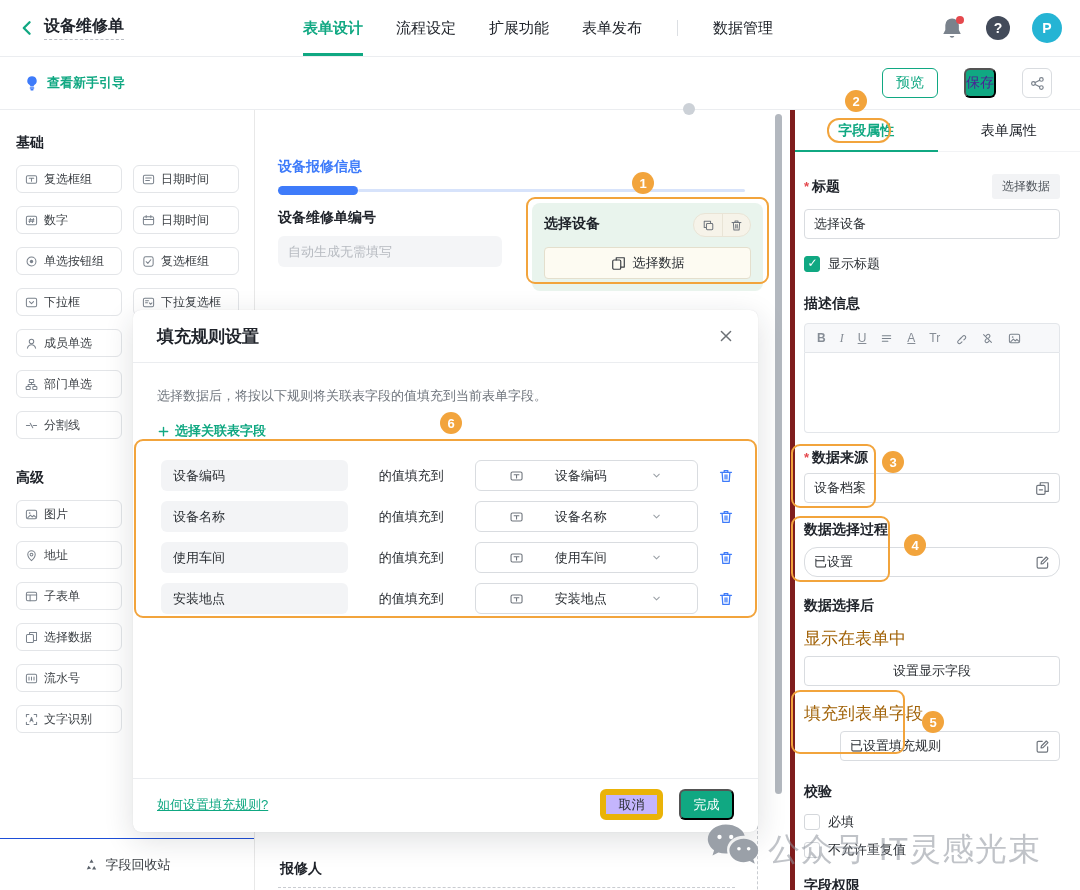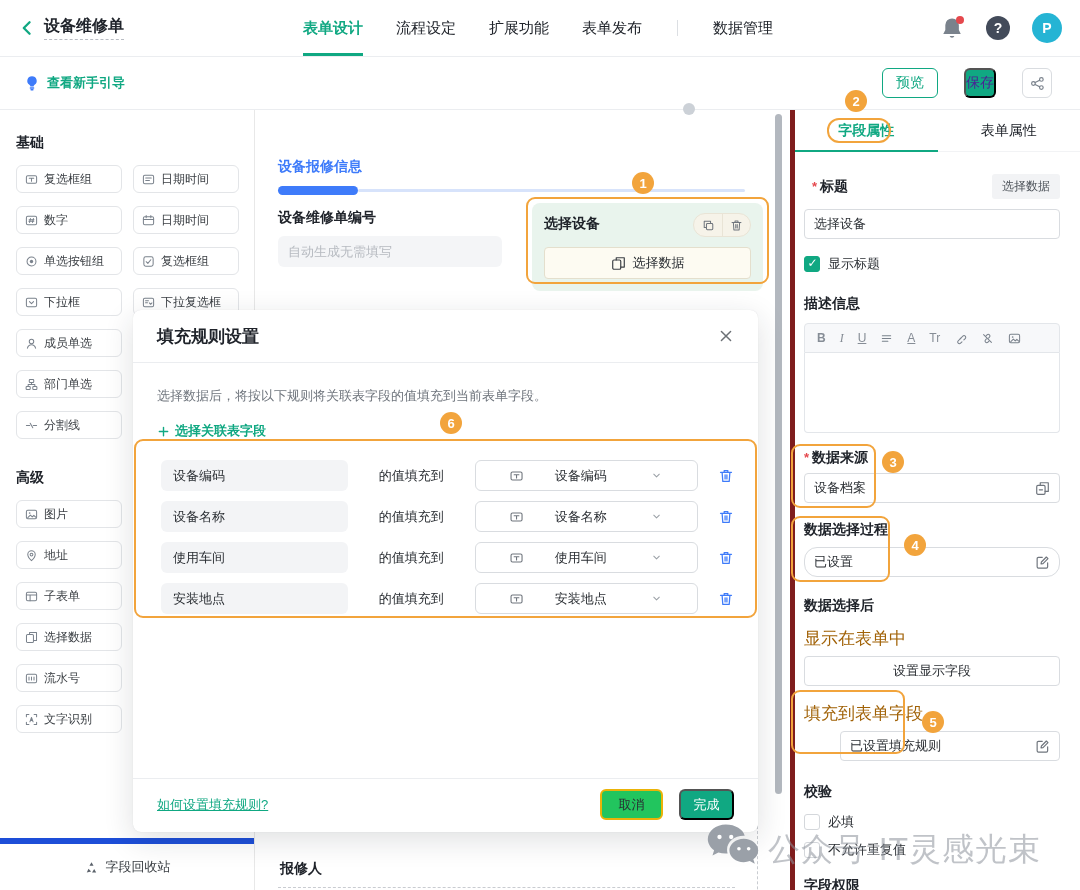--- a/index.html
+++ b/index.html
@@ -45,21 +45,21 @@
 
   
   .sidebar { position:absolute; top:110px; left:0; width:255px; bottom:0; background:#fff;
              border-right:1px solid #e8e8e8; padding:24px 16px 0 16px; }
   .side-h { font-size:14px; font-weight:700; color:#20242b; margin-bottom:13px; }
   .fld-grid { display:grid; grid-template-columns:106px 106px; gap:13px 11px; margin-bottom:30px; }
   .fld-item { height:28px; border:1px solid #e3e5e8; border-radius:6px; background:#fff; display:flex;
               align-items:center; gap:6px; padding-left:8px; cursor:grab; }
   .fld-item .ico { width:13px; height:13px; }
   .fld-item span.lbl { font-size:12px; color:#3c4045; white-space:nowrap; }
-  .side-foot { position:absolute; bottom:0; left:0; right:0; height:52px; border-top:6px solid #1d4ed8;
+  .side-foot { position:absolute; bottom:0; left:0; right:0; height:52px; border-top:1px solid #1d4ed8;
                display:flex; align-items:center; justify-content:center; gap:7px; cursor:pointer; }
   .side-foot .ico { width:15px; height:15px; color:#5b626b; }
   .side-foot span { font-size:13px; color:#3c4045; }
 
   
   .canvas { position:absolute; top:110px; left:255px; width:535px; bottom:0; background:#fff; }
   .canvas-inner { padding:48px 22px 0 23px; }
   .form-title { color:#3e7bfa; font-size:14px; font-weight:700; }
   .progress { display:flex; align-items:center; margin-top:10px; width:467px; }
   .progress-seg { width:80px; height:9px; border-radius:5px; background:#3e7bfa; flex:none; }
@@ -90,21 +90,21 @@
   .reporter-label { position:absolute; left:25px; top:750px; font-size:14px; font-weight:700; color:#20242b; }
   .canvas-scrollbar { position:absolute; right:8px; top:4px; width:7px; height:680px; border-radius:4px; background:#b3b8bf; }
 
   
   .panel { position:absolute; top:110px; left:790px; right:0; bottom:0; background:#fff; border-left:5px solid #7f1d1d; }
   .panel-tabs { position:relative; display:flex; height:42px; border-bottom:1px solid #f2f3f5; }
   .panel-tab { flex:1; display:flex; align-items:center; justify-content:center; font-size:14px; color:#20242b; cursor:pointer; }
   .panel-tab.active { color:#10a882; font-weight:600; }
   .panel-underline { position:absolute; left:0; bottom:-1px; width:50%; height:2px; background:#10a882; }
   .panel-body { padding:20px 20px 0 9px; }
-  .p-row { display:flex; align-items:center; justify-content:space-between;margin-left:8px; }
+  .p-row { display:flex; align-items:center; justify-content:space-between; }
   .p-label { font-size:14px; font-weight:700; color:#20242b; }
   .p-label-plain { font-size:17px; color:#a16207; }
   .req { color:#e5484d; margin-right:3px; font-size:13px; }
   .tag { background:#f2f3f5; border-radius:3px; font-size:12px; color:#4e545b; padding:4px 10px; cursor:pointer; }
   .p-input { height:30px; border:1px solid #d9dce0; border-radius:4px; background:#fff; display:flex; align-items:center;
              padding:0 9px; font-size:13px; color:#2a2e33; margin-top:10px; }
   .p-input .grow { flex:1; }
   .p-input .ico { width:15px; height:15px; color:#6f757d; cursor:pointer; }
   .chk-row { display:flex; align-items:center; gap:8px; margin-top:16px; }
   .chk { width:16px; height:16px; border-radius:3px; border:1px solid #d4d7db; background:#fff; position:relative; cursor:pointer; flex:none; }
@@ -144,21 +144,21 @@
   .rule-dd { width:236px; height:31px; border:1px solid #d9dce0; border-radius:6px; display:flex; align-items:center;
              gap:7px; padding:0 9px; cursor:pointer; background:#fff; }
   .rule-dd .ficon { width:14px; height:14px; color:#6f757d; }
   .rule-dd span { font-size:13px; color:#2a2e33; flex:1; }
   .rule-dd .chev { width:13px; height:13px; color:#9aa0a6; }
   .rule-del { width:16px; height:16px; color:#3e7bfa; margin-left:20px; cursor:pointer; }
   .modal-foot { position:absolute; bottom:2px; left:0; right:0; height:52px; border-top:1px solid #ebedf0;
                 display:flex; align-items:center; padding:0 24px; border-radius:0 0 8px 8px; background:#fff; }
   .help-link { font-size:13px; color:#10a882; text-decoration:underline; cursor:pointer; }
   .foot-spacer { flex:1; }
-  .btn-cancel { width:63px; height:31px; border:2px solid #eab308; border-radius:6px; font-size:13px; color:#2a2e33; background:#22c55e; }
+  .btn-cancel { width:63px; height:31px; border:6px solid #eab308; border-radius:6px; font-size:13px; color:#2a2e33; background:#c4b5fd; }
   .btn-done { width:55px; height:31px; background:#10a882; color:#fff; border-radius:6px; font-size:13px; margin-left:16px; }
 
   
   .ann-box { position:absolute; border:2px solid #f2a43c; border-radius:9px; pointer-events:none; z-index:30; }
   .ann-num { position:absolute; width:22px; height:22px; border-radius:50%; background:#f2a43c; color:#fff;
              font-size:13px; font-weight:700; display:flex; align-items:center; justify-content:center; z-index:31; }
 
   
   .watermark { position:absolute; left:706px; top:820px; display:flex; align-items:flex-start; gap:8px; z-index:40;
                pointer-events:none; }

